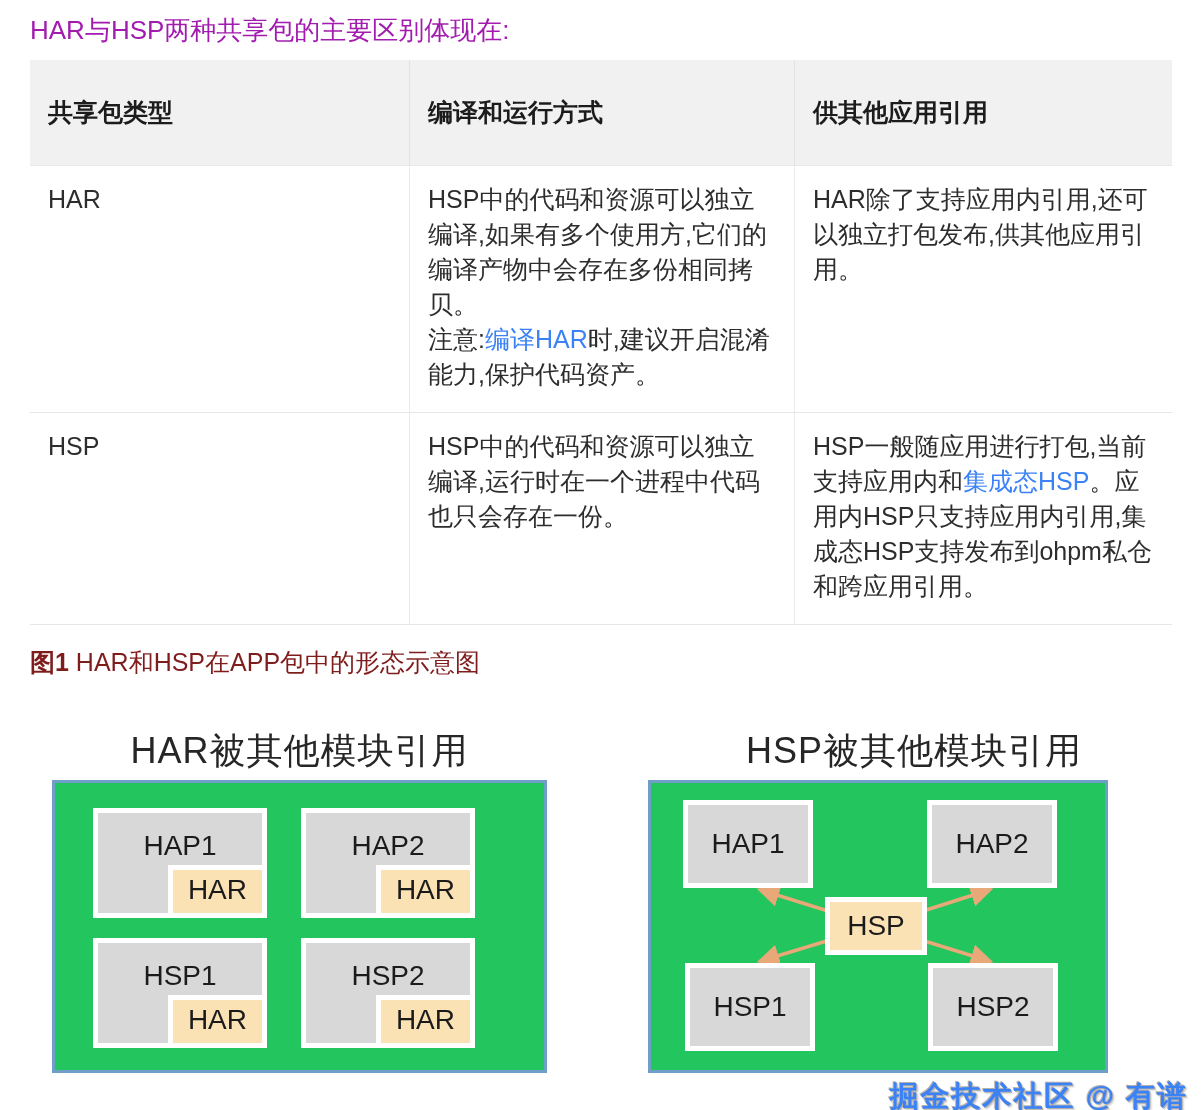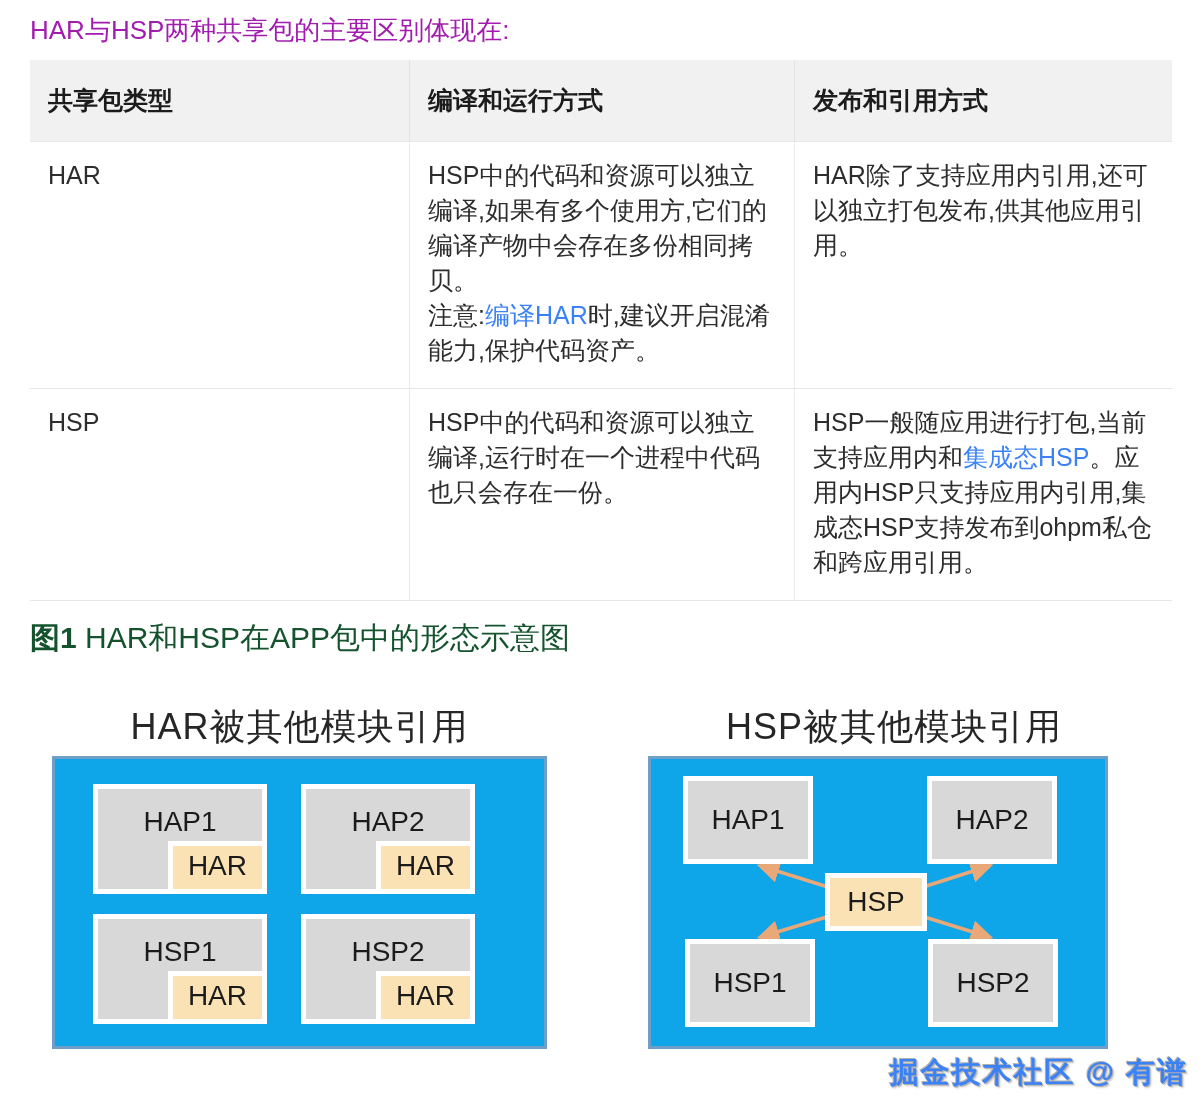--- a/index.html
+++ b/index.html
@@ -6,37 +6,37 @@
   body {
     width:1202px; height:1110px; overflow:hidden; position:relative;
     background:#ffffff; color:#2a2a2a;
     font-family:"Liberation Sans","DejaVu Sans",sans-serif;
   }
   .intro { margin:0; padding:14px 30px 0 30px; font-size:26px; line-height:32px; color:#a21caf; }
 
   table.cmp { border-collapse:separate; border-spacing:0; table-layout:fixed;
               margin:14px 0 0 30px; width:1142px; }
   th { background:#f1f1f1; text-align:left; font-size:25px; font-weight:700; color:#1c1c1c;
-       padding:24px 18px; border-bottom:1px solid #e7e7e7; }
+       padding:36px 18px; border-bottom:1px solid #e7e7e7; }
   th.sep { border-right:1px solid #e2e2e2; }
   td { vertical-align:top; font-size:25px; line-height:35px; color:#2d2d2d;
        padding:16px 20px 20px 18px; border-bottom:1px solid #e7e7e7; }
   td.sep { border-right:1px solid #ebebeb; }
   td p { margin:0; }
   .link { color:#3b82f6; cursor:pointer; }
 
-  .caption { margin:22px 30px 0 30px; font-size:30px; line-height:30px; color:#14532d; }
+  .caption { margin:22px 30px 0 30px; font-size:25px; line-height:30px; color:#7f1d1d; }
   .caption b { font-weight:700; }
 
   .figure { position:relative; height:465px; }
   .fig-title { position:absolute; top:50px; text-align:center; font-size:36px; color:#262626; letter-spacing:1px; }
   .fig-title.l { left:52px; width:495px; }
-  .fig-title.r { left:664px; width:460px;text-align:center; }
+  .fig-title.r { left:684px; width:460px;text-align:center; }
 
-  .panel { position:absolute; top:103px; background:#0ea5e9; border:3px solid #6f9fc8; box-sizing:border-box; }
+  .panel { position:absolute; top:103px; background:#22c55e; border:3px solid #6f9fc8; box-sizing:border-box; }
   .panel.l { left:52px; width:495px; height:293px; }
   .panel.r { left:648px; width:460px; height:293px; }
 
   .lgrid { display:grid; grid-template-columns:174px 174px; grid-template-rows:110px 110px;
            column-gap:34px; row-gap:20px; padding:25px 0 0 38px; }
   .module { position:relative; background:#d8d8d8; border:5px solid #ffffff; box-sizing:border-box;
             text-align:center; font-size:28px; color:#1b1b1b; }
   .module .mlabel { display:block; margin-top:17px; }
   .chip { position:absolute; right:-5px; bottom:-5px; background:#fbe2b5; border:5px solid #ffffff;
           font-size:28px; color:#1b1b1b; line-height:1.1; padding:5px 15px 7px; }
@@ -64,21 +64,21 @@
 <table class="cmp">
   <colgroup>
       <col style="width:380px">
       <col style="width:385px">
       <col style="width:377px">
     </colgroup>
   <thead>
     <tr>
       <th class="sep">共享包类型</th>
       <th class="sep">编译和运行方式</th>
-      <th>发布和引用方式</th>
+      <th>供其他应用引用</th>
     </tr>
   </thead>
   <tbody>
     <tr>
       <td class="sep">HAR</td>
       <td class="sep">
         <p>HSP中的代码和资源可以独立编译,如果有多个使用方,它们的编译产物中会存在多份相同拷贝。</p>
         <p><span>注意:</span><span class="link">编译HAR</span><span>时,建议开启混淆能力,保护代码资产。</span></p>
       </td>
       <td>HAR除了支持应用内引用,还可以独立打包发布,供其他应用引用。</td>

